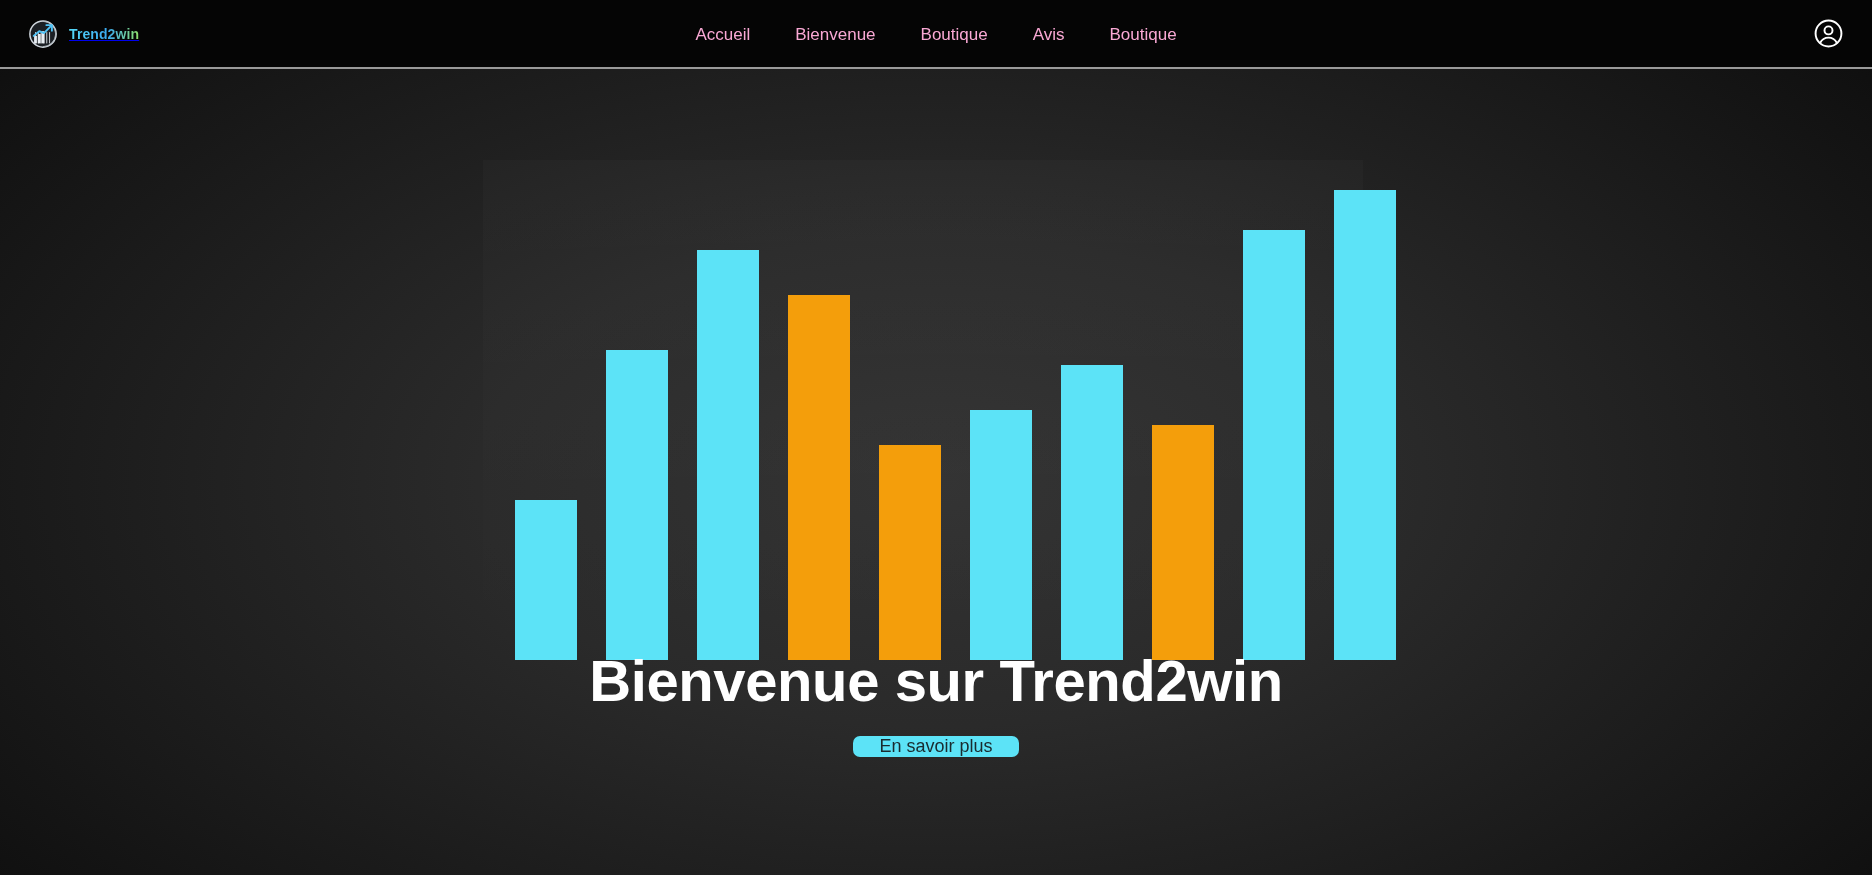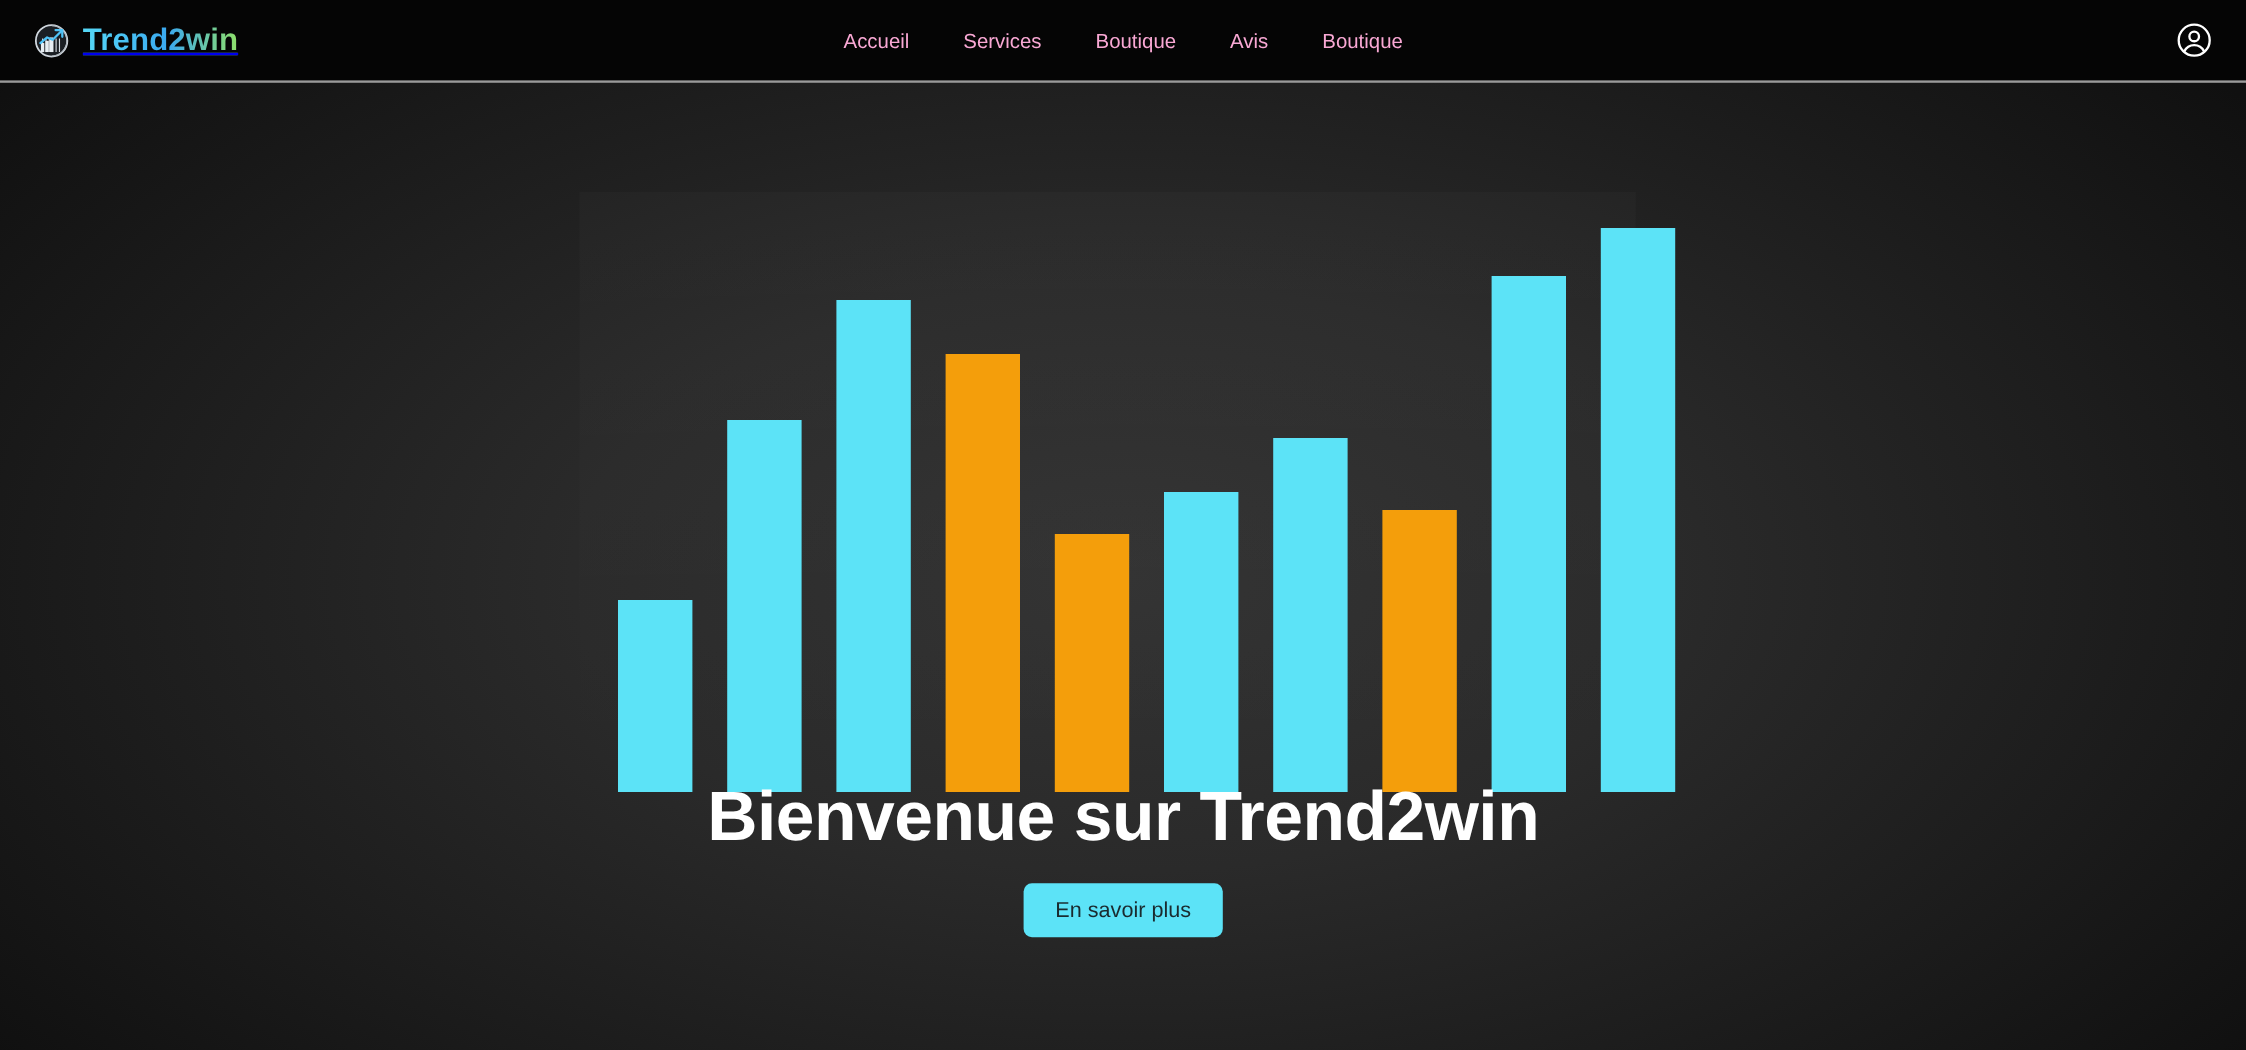--- a/index.html
+++ b/index.html
@@ -46,21 +46,21 @@
   }
 
   .brand-logo-icon {
     width: 30px;
     height: 30px;
     display: block;
     flex: 0 0 auto;
   }
 
   .brand-name {
-    font-size: 26px;
+    font-size: 14px;
     font-weight: bold;
     letter-spacing: .1px;
     color: #3fbcf9;
     background: linear-gradient(90deg, #56d9f7 0%, #3aa9f0 55%, #8fe06a 100%);
     -webkit-background-clip: text;
     background-clip: text;
     -webkit-text-fill-color: transparent;
     white-space: nowrap;
   }
 
@@ -165,21 +165,21 @@
     justify-content: center;
   }
 
   .cta-button {
     background: #5ce3f7;
     color: #1a2b2f;
     border: none;
     border-radius: 7px;
     font-family: "Liberation Sans", sans-serif;
     font-size: 18px;
-    padding: 12px 26px;
+    padding: 0 26px;
     cursor: pointer;
     line-height: 1.15;
   }
 </style>
 </head>
 <body>
 
 <div class="page">
 
   <header class="header">
@@ -202,21 +202,21 @@
           <rect x="14.5" y="13" width="3" height="13" fill="#e8eef3"></rect>
           <path d="M6 18 L12 13 L17 15 L25 7" stroke="#4fc3f7" stroke-width="2" fill="none" stroke-linecap="round" stroke-linejoin="round"></path>
           <path d="M19.5 6.5 L25.5 6.5 L25.5 12.5" stroke="#4fc3f7" stroke-width="2" fill="none" stroke-linecap="round" stroke-linejoin="round"></path>
         </svg>
       </span>
       <span class="brand-name">Trend2win</span>
     </a>
 
     <nav class="nav">
       <a class="nav-link" href="#">Accueil</a>
-      <a class="nav-link" href="#">Services</a>
+      <a class="nav-link" href="#">Bienvenue</a>
       <a class="nav-link" href="#">Boutique</a>
       <a class="nav-link" href="#">Avis</a>
       <a class="nav-link" href="#">Boutique</a>
     </nav>
 
     <div class="header-right">
       <span>
         <svg class="account-icon" viewBox="0 0 24 24" fill="none" aria-hidden="true">
           <circle cx="12" cy="12" r="10" stroke="currentColor" stroke-width="1.5"></circle>
           <circle cx="12" cy="9.6" r="3.1" stroke="currentColor" stroke-width="1.5"></circle>

